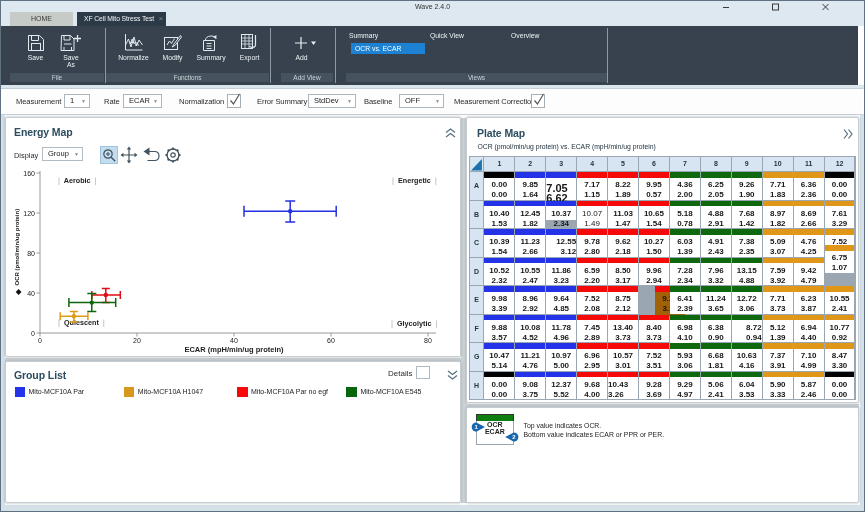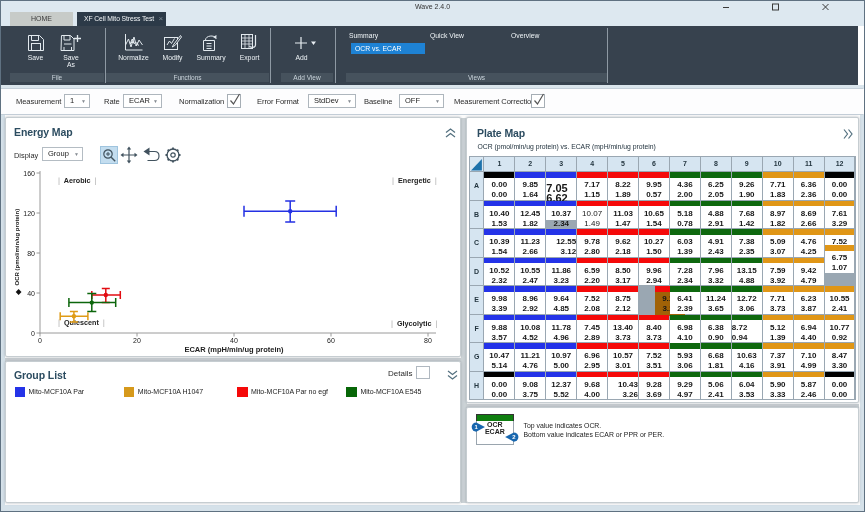--- a/index.html
+++ b/index.html
@@ -83,21 +83,21 @@
 <div class="ab" style="left:1px;top:88px;width:862px;height:27px;background:#fdfdfe;border-top:1px solid #c5d0d9;border-bottom:1px solid #c5d0d9"></div>
 <div class="ab" style="left:16px;top:96.5px;font-size:7.6px;letter-spacing:-0.1px;color:#2b2b2b">Measurement</div>
 <div class="ab" style="left:64px;top:94px;width:26px;height:14px;background:#fff;border:1px solid #aeb6bd;font-size:7.5px;color:#222;line-height:12px"><span style="padding-left:5px">1</span><span style="position:absolute;right:3px;top:0;color:#858b92;font-size:5px">▼</span></div>
 <div class="ab" style="left:104px;top:96.5px;font-size:7.6px;letter-spacing:-0.1px;color:#2b2b2b">Rate</div>
 <div class="ab" style="left:123px;top:94px;width:39px;height:14px;background:#fff;border:1px solid #aeb6bd;font-size:7.5px;color:#222;line-height:12px"><span style="padding-left:5px">ECAR</span><span style="position:absolute;right:3px;top:0;color:#858b92;font-size:5px">▼</span></div>
 <div class="ab" style="left:179px;top:96.5px;font-size:7.6px;letter-spacing:-0.1px;color:#2b2b2b">Normalization</div>
 <div class="ab" style="left:227px;top:94px;width:14px;height:14px;background:#fff;border:1px solid #a6aeb5"></div>
 <svg class="ab" style="left:227px;top:90px" width="16" height="17" viewBox="0 0 16 17">
     <path d="M3.5,10.5 l3,3.5 l6,-10" fill="none" stroke="#555" stroke-width="1.2"></path>
   </svg>
-<div class="ab" style="left:257px;top:96.5px;font-size:7.6px;letter-spacing:-0.1px;color:#2b2b2b">Error Format</div>
+<div class="ab" style="left:257px;top:96.5px;font-size:7.6px;letter-spacing:-0.1px;color:#2b2b2b">Error Summary</div>
 <div class="ab" style="left:308px;top:94px;width:48px;height:14px;background:#fff;border:1px solid #aeb6bd;font-size:7.5px;color:#222;line-height:12px"><span style="padding-left:5px">StdDev</span><span style="position:absolute;right:3px;top:0;color:#858b92;font-size:5px">▼</span></div>
 <div class="ab" style="left:364px;top:96.5px;font-size:7.6px;letter-spacing:-0.1px;color:#2b2b2b">Baseline</div>
 <div class="ab" style="left:399px;top:94px;width:45px;height:14px;background:#fff;border:1px solid #aeb6bd;font-size:7.5px;color:#222;line-height:12px"><span style="padding-left:5px">OFF</span><span style="position:absolute;right:3px;top:0;color:#858b92;font-size:5px">▼</span></div>
 <div class="ab" style="left:454px;top:96.5px;font-size:7.6px;letter-spacing:-0.1px;color:#2b2b2b">Measurement Correction</div>
 <div class="ab" style="left:531px;top:94px;width:14px;height:14px;background:#fff;border:1px solid #a6aeb5"></div>
 <svg class="ab" style="left:531px;top:90px" width="16" height="17" viewBox="0 0 16 17">
     <path d="M3.5,10.5 l3,3.5 l6,-10" fill="none" stroke="#555" stroke-width="1.2"></path>
   </svg>
 <div class="ab" style="left:461px;top:118px;width:5.5px;height:385px;background:#cdd4d7"></div>
 <div class="ab" style="left:5px;top:357.5px;width:456px;height:4px;background:#cbd1d4"></div>
@@ -494,21 +494,21 @@
 <div class="ab" style="left:670.0px;top:314.6px;width:29.9px;height:35px;background:#fff">
     <div style="height:5.5px;background:#0e680e"></div>
     <div style="font-size:8px;font-weight:bold;color:#161616;text-align:center;line-height:10.3px;padding-top:2.5px">6.98<br>4.10</div>
   </div>
 <div class="ab" style="left:700.9px;top:314.6px;width:29.9px;height:27.5px;background:#fff">
     <div style="height:5.5px;background:#0e680e"></div>
     <div style="font-size:8px;font-weight:bold;color:#161616;text-align:center;line-height:10.3px;padding-top:2.5px">6.38<br>0.90</div>
   </div>
 <div class="ab" style="left:731.8px;top:314.6px;width:29.9px;height:27.5px;background:#fff">
     <div style="height:5.5px;background:#0e680e"></div>
-    <div style="font-size:8px;font-weight:bold;color:#161616;text-align:left;line-height:10.3px;padding-top:2.5px">8.72<br>0.94</div>
+    <div style="font-size:8px;font-weight:bold;color:#161616;text-align:right;line-height:10.3px;padding-top:2.5px">8.72<br>0.94</div>
   </div>
 <div class="ab" style="left:762.8px;top:314.6px;width:29.9px;height:27.5px;background:#fff">
     <div style="height:5.5px;background:#e09616"></div>
     <div style="font-size:8px;font-weight:bold;color:#161616;text-align:center;line-height:10.3px;padding-top:2.5px">5.12<br>1.39</div>
   </div>
 <div class="ab" style="left:793.7px;top:314.6px;width:29.9px;height:27.5px;background:#fff">
     <div style="height:5.5px;background:#e09616"></div>
     <div style="font-size:8px;font-weight:bold;color:#161616;text-align:center;line-height:10.3px;padding-top:2.5px">6.94<br>4.40</div>
   </div>
 <div class="ab" style="left:824.6px;top:314.6px;width:29.9px;height:27.5px;background:#fff">
@@ -576,21 +576,21 @@
 <div class="ab" style="left:546.3px;top:371.6px;width:29.9px;height:27.5px;background:#fff">
     <div style="height:5.5px;background:#2433e8"></div>
     <div style="font-size:8px;font-weight:bold;color:#161616;text-align:center;line-height:10.3px;padding-top:2.5px">12.37<br>5.52</div>
   </div>
 <div class="ab" style="left:577.2px;top:371.6px;width:29.9px;height:27.5px;background:#fff">
     <div style="height:5.5px;background:#f50909"></div>
     <div style="font-size:8px;font-weight:bold;color:#161616;text-align:center;line-height:10.3px;padding-top:2.5px">9.68<br>4.00</div>
   </div>
 <div class="ab" style="left:608.1px;top:371.6px;width:29.9px;height:27.5px;background:#fff">
     <div style="height:5.5px;background:#f50909"></div>
-    <div style="font-size:8px;font-weight:bold;color:#161616;text-align:right;line-height:10.3px;padding-top:2.5px">10.43<br>3.26</div>
+    <div style="font-size:8px;font-weight:bold;color:#161616;text-align:left;line-height:10.3px;padding-top:2.5px">10.43<br>3.26</div>
   </div>
 <div class="ab" style="left:639.0px;top:371.6px;width:29.9px;height:27.5px;background:#fff">
     <div style="height:5.5px;background:#f50909"></div>
     <div style="font-size:8px;font-weight:bold;color:#161616;text-align:center;line-height:10.3px;padding-top:2.5px">9.28<br>3.69</div>
   </div>
 <div class="ab" style="left:670.0px;top:371.6px;width:29.9px;height:27.5px;background:#fff">
     <div style="height:5.5px;background:#0e680e"></div>
     <div style="font-size:8px;font-weight:bold;color:#161616;text-align:center;line-height:10.3px;padding-top:2.5px">9.29<br>4.97</div>
   </div>
 <div class="ab" style="left:700.9px;top:371.6px;width:29.9px;height:27.5px;background:#fff">

